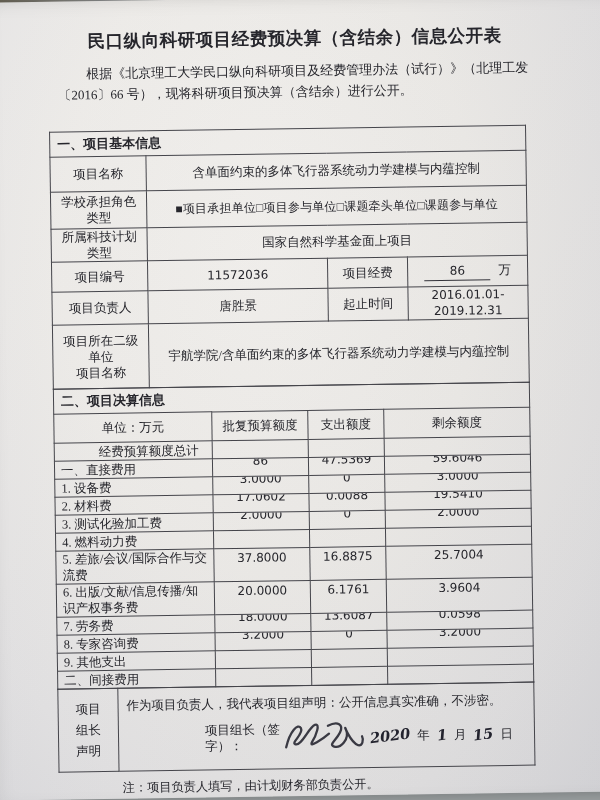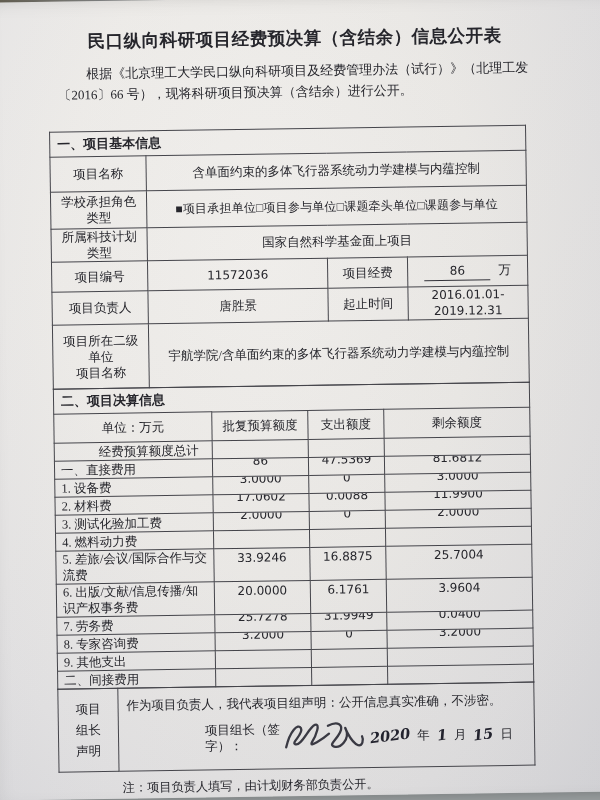--- a/index.html
+++ b/index.html
@@ -146,63 +146,63 @@
             <tr class="item">
               <td class="rowlab indent">经费预算额度总计</td>
               <td class="cnum"></td>
               <td class="cnum"></td>
               <td class="cnum"></td>
             </tr>
             <tr class="item">
               <td class="rowlab">一、直接费用</td>
               <td class="cnum"><span class="num shift-up">86</span></td>
               <td class="cnum"><span class="num shift-up">47.5369</span></td>
-              <td class="cnum"><span class="num shift-up">81.6812</span></td>
+              <td class="cnum"><span class="num shift-up">59.6046</span></td>
             </tr>
             <tr class="item">
               <td class="rowlab">1. 设备费</td>
               <td class="cnum"><span class="num shift-up">3.0000</span></td>
               <td class="cnum"><span class="num shift-up">0</span></td>
               <td class="cnum"><span class="num shift-up">3.0000</span></td>
             </tr>
             <tr class="item">
               <td class="rowlab">2. 材料费</td>
               <td class="cnum"><span class="num shift-up">17.0602</span></td>
               <td class="cnum"><span class="num shift-up">0.0088</span></td>
-              <td class="cnum"><span class="num shift-up">11.9900</span></td>
+              <td class="cnum"><span class="num shift-up">19.5410</span></td>
             </tr>
             <tr class="item">
               <td class="rowlab">3. 测试化验加工费</td>
               <td class="cnum"><span class="num shift-up">2.0000</span></td>
               <td class="cnum"><span class="num shift-up">0</span></td>
               <td class="cnum"><span class="num shift-up">2.0000</span></td>
             </tr>
             <tr class="item">
               <td class="rowlab">4. 燃料动力费</td>
               <td class="cnum"></td>
               <td class="cnum"></td>
               <td class="cnum"></td>
             </tr>
             <tr class="item tall">
               <td class="rowlab">5. 差旅/会议/国际合作与交流费</td>
-              <td class="cnum"><span class="num shift-up">33.9246</span></td>
+              <td class="cnum"><span class="num shift-up">37.8000</span></td>
               <td class="cnum"><span class="num shift-up">16.8875</span></td>
               <td class="cnum"><span class="num shift-up">25.7004</span></td>
             </tr>
             <tr class="item tall">
               <td class="rowlab">6. 出版/文献/信息传播/知识产权事务费</td>
               <td class="cnum"><span class="num shift-up">20.0000</span></td>
               <td class="cnum"><span class="num shift-up">6.1761</span></td>
               <td class="cnum"><span class="num shift-up">3.9604</span></td>
             </tr>
             <tr class="item">
               <td class="rowlab">7. 劳务费</td>
-              <td class="cnum"><span class="num shift-up">25.7278</span></td>
-              <td class="cnum"><span class="num shift-up">31.9949</span></td>
-              <td class="cnum"><span class="num shift-up">0.0400</span></td>
+              <td class="cnum"><span class="num shift-up">18.0000</span></td>
+              <td class="cnum"><span class="num shift-up">13.6087</span></td>
+              <td class="cnum"><span class="num shift-up">0.0598</span></td>
             </tr>
             <tr class="item">
               <td class="rowlab">8. 专家咨询费</td>
               <td class="cnum"><span class="num shift-up">3.2000</span></td>
               <td class="cnum"><span class="num shift-up">0</span></td>
               <td class="cnum"><span class="num shift-up">3.2000</span></td>
             </tr>
             <tr class="item">
               <td class="rowlab">9. 其他支出</td>
               <td class="cnum"></td>

